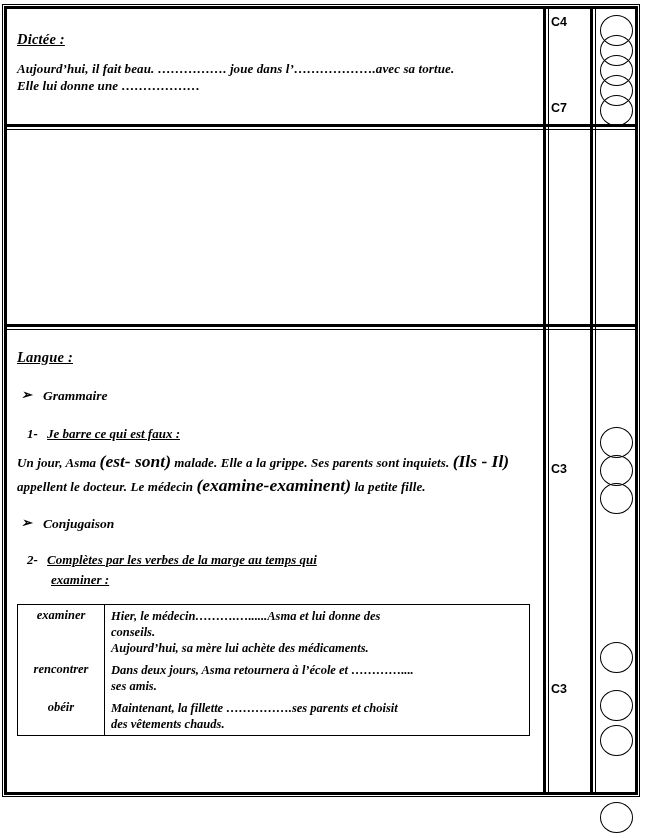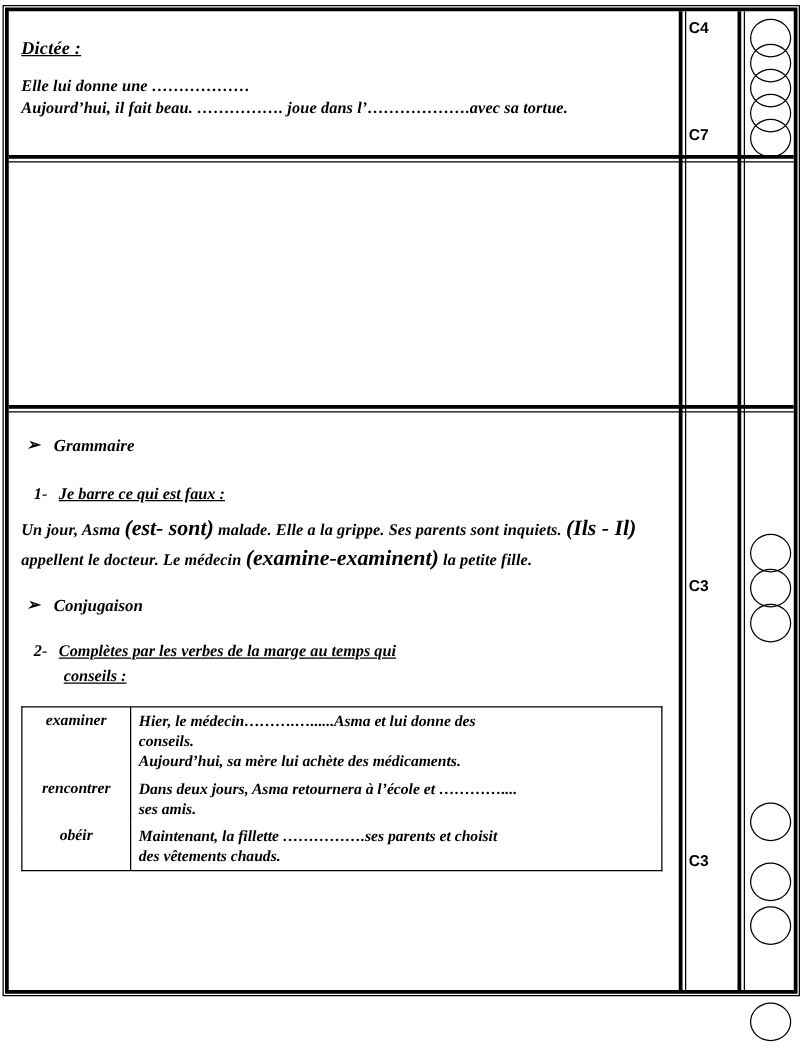--- a/index.html
+++ b/index.html
@@ -239,22 +239,22 @@
 
     <div class="vsep a"></div>
     <div class="vsep b"></div>
 
     <div class="hsep r1"></div>
     <div class="hsep r2"></div>
 
     <div class="cell-main row1">
       <div class="heading" id="dictee-heading">Dictée :</div>
       <div id="dictee-text">
+        <div class="body-line">Aujourd’hui, il fait beau. ……………. joue dans l’……………….avec sa tortue.</div>
         <div class="body-line">Elle lui donne une ………………</div>
-        <div class="body-line">Aujourd’hui, il fait beau. ……………. joue dans l’……………….avec sa tortue.</div>
       </div>
     </div>
 
     <div class="cell-code row1">
       <div class="code-label" style="position:absolute; top:6px; left:0;">C4</div>
       <div class="code-label" style="position:absolute; top:92px; left:0;">C7</div>
     </div>
 
     <div class="cell-circles row1">
       <div class="circ" style="top:6px;"></div>
@@ -263,20 +263,21 @@
       <div class="circ" style="top:66px;"></div>
       <div class="circ" style="top:86px;"></div>
     </div>
 
     <div class="cell-main row2"></div>
     <div class="cell-code row2"></div>
     <div class="cell-circles row2"></div>
 
     <div class="cell-main row3">
 
+      <div class="heading" id="langue-heading">Langue :</div>
 
       <div class="bullet-item">
         <span class="arrow">➢</span>
         <span>Grammaire</span>
       </div>
 
       <div class="ex-title">
         <span class="num">1-</span>
         <span class="ul" style="margin-left:6px;">Je barre ce qui est faux :</span>
       </div>
@@ -284,21 +285,21 @@
       <div class="ex-para" id="ex1-paragraph"><span>Un jour, Asma </span><span class="big">(est- sont)</span><span> malade. Elle a la grippe. Ses parents sont inquiets. </span><span class="big">(Ils - Il)</span><span> appellent le docteur. Le médecin </span><span class="big">(examine-examinent)</span><span> la petite fille.</span></div>
 
       <div class="bullet-item" style="margin-top:18px;">
         <span class="arrow">➢</span>
         <span>Conjugaison</span>
       </div>
 
       <div class="ex-title" style="margin-top:18px; padding-left:10px;">
         <span class="num">2-</span>
         <span class="ul" style="margin-left:6px;">Complètes par les verbes de la marge au temps qui</span><br>
-        <span class="ul" style="margin-left:24px;">conseils :</span>
+        <span class="ul" style="margin-left:24px;">examiner :</span>
       </div>
 
       <table class="verb-table" id="verb-table">
         <tbody id="verb-table-body">
             <tr class="r-examiner">
               <td class="vcol">examiner</td>
               <td class="scol">
                 <div>Hier, le médecin……….…......Asma et lui donne des</div>
                 <div>conseils.</div>
                 <div>Aujourd’hui, sa mère lui achète des médicaments.</div>

